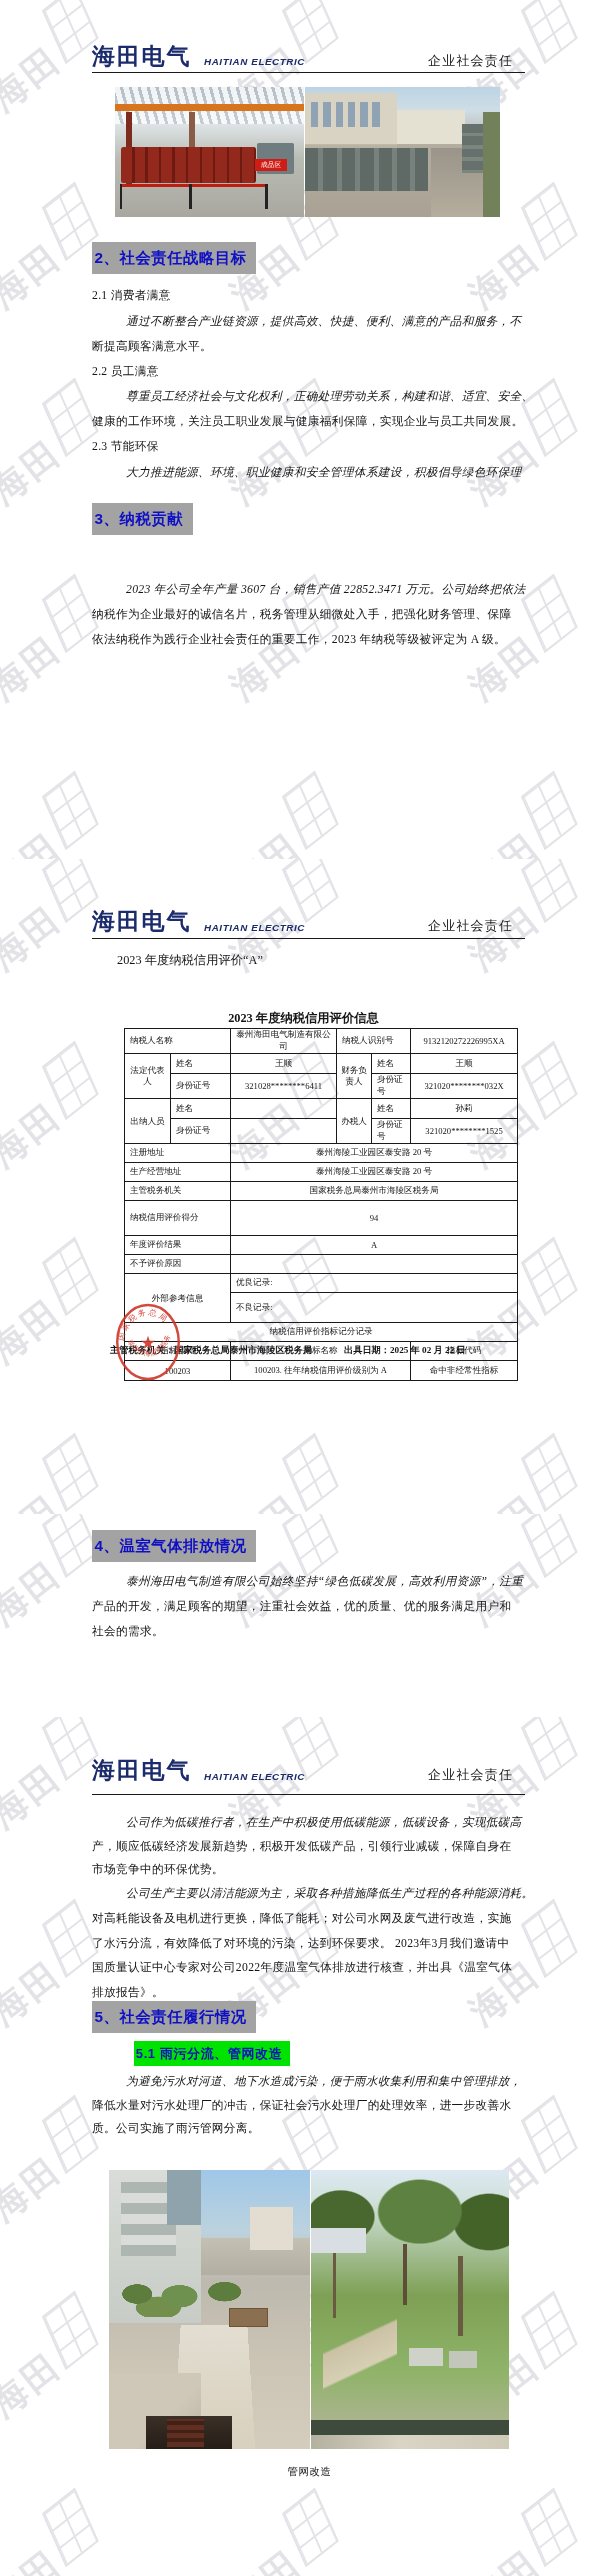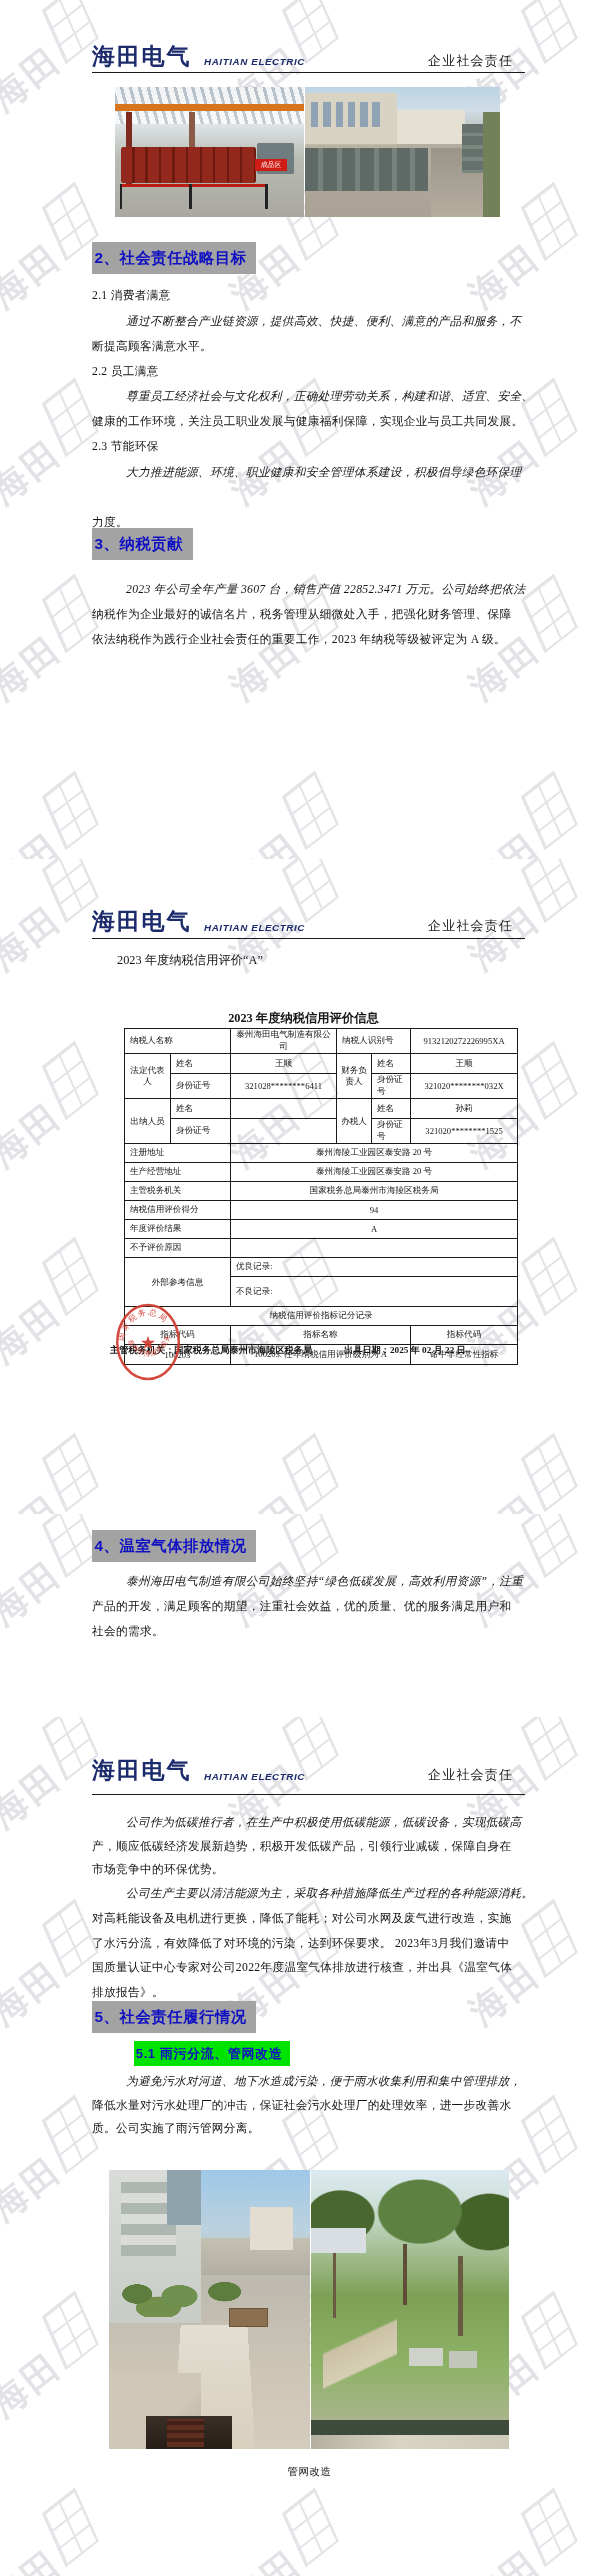--- a/index.html
+++ b/index.html
@@ -172,21 +172,21 @@
     <div class="ln" style="top:288px;">2.1 消费者满意</div>
     <div class="ln ind" style="top:314px;">通过不断整合产业链资源，提供高效、快捷、便利、满意的产品和服务，不</div>
     <div class="ln" style="top:339px;">断提高顾客满意水平。</div>
     <div class="ln" style="top:364px;">2.2 员工满意</div>
     <div class="ln ind" style="top:389px;">尊重员工经济社会与文化权利，正确处理劳动关系，构建和谐、适宜、安全、</div>
     <div class="ln" style="top:414px;">健康的工作环境，关注员工职业发展与健康福利保障，实现企业与员工共同发展。</div>
     <div class="ln" style="top:439px;">2.3 节能环保</div>
     <div class="ln ind" style="top:465px;">大力推进能源、环境、职业健康和安全管理体系建设，积极倡导绿色环保理</div>
     <div class="ln" style="top:515px;">力度。</div>
 
-    <div class="h-cyan" style="top:528px;">3、纳税贡献</div>
+    <div class="h-cyan" style="top:503px;">3、纳税贡献</div>
 
     <div class="ln ind" style="top:582px;">2023 年公司全年产量 3607 台，销售产值 22852.3471 万元。公司始终把依法</div>
     <div class="ln" style="top:607px;">纳税作为企业最好的诚信名片，税务管理从细微处入手，把强化财务管理、保障</div>
     <div class="ln" style="top:632px;">依法纳税作为践行企业社会责任的重要工作，2023 年纳税等级被评定为 A 级。</div>
   </div>
 </section>
 
 <section class="page" id="page2">
   <div class="wm-layer">
       <div class="wm-unit" style="left: -28px; top: 9.2px;">
@@ -320,21 +320,21 @@
         <td colspan="4">泰州海陵工业园区泰安路 20 号</td>
       </tr>
       <tr style="height:19px">
         <td colspan="2" class="lab">生产经营地址</td>
         <td colspan="4">泰州海陵工业园区泰安路 20 号</td>
       </tr>
       <tr style="height:19px">
         <td colspan="2" class="lab">主管税务机关</td>
         <td colspan="4">国家税务总局泰州市海陵区税务局</td>
       </tr>
-      <tr style="height:19px">
+      <tr style="height:35px">
         <td colspan="2" class="lab">纳税信用评价得分</td>
         <td colspan="4">94</td>
       </tr>
       <tr style="height:19px">
         <td colspan="2" class="lab">年度评价结果</td>
         <td colspan="4">A</td>
       </tr>
       <tr style="height:19px">
         <td colspan="2" class="lab">不予评价原因</td>
         <td colspan="4"></td>

